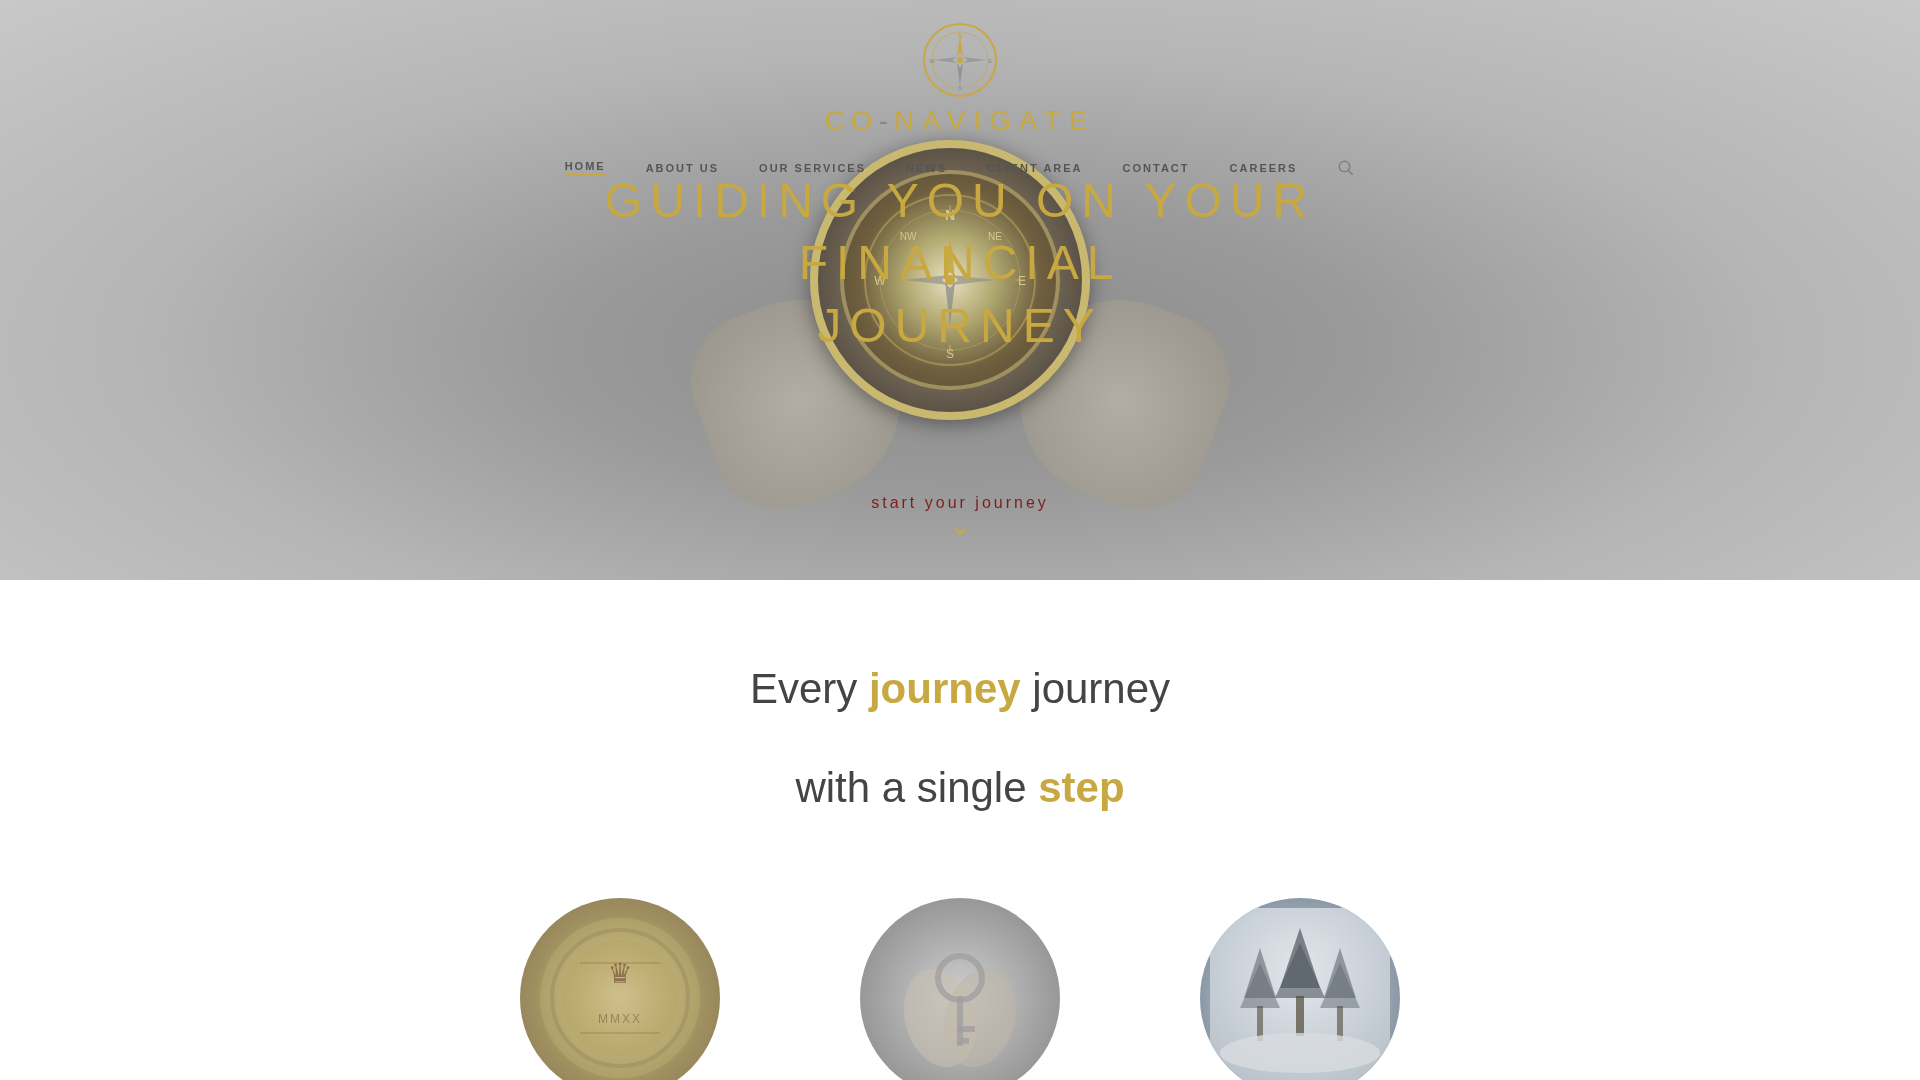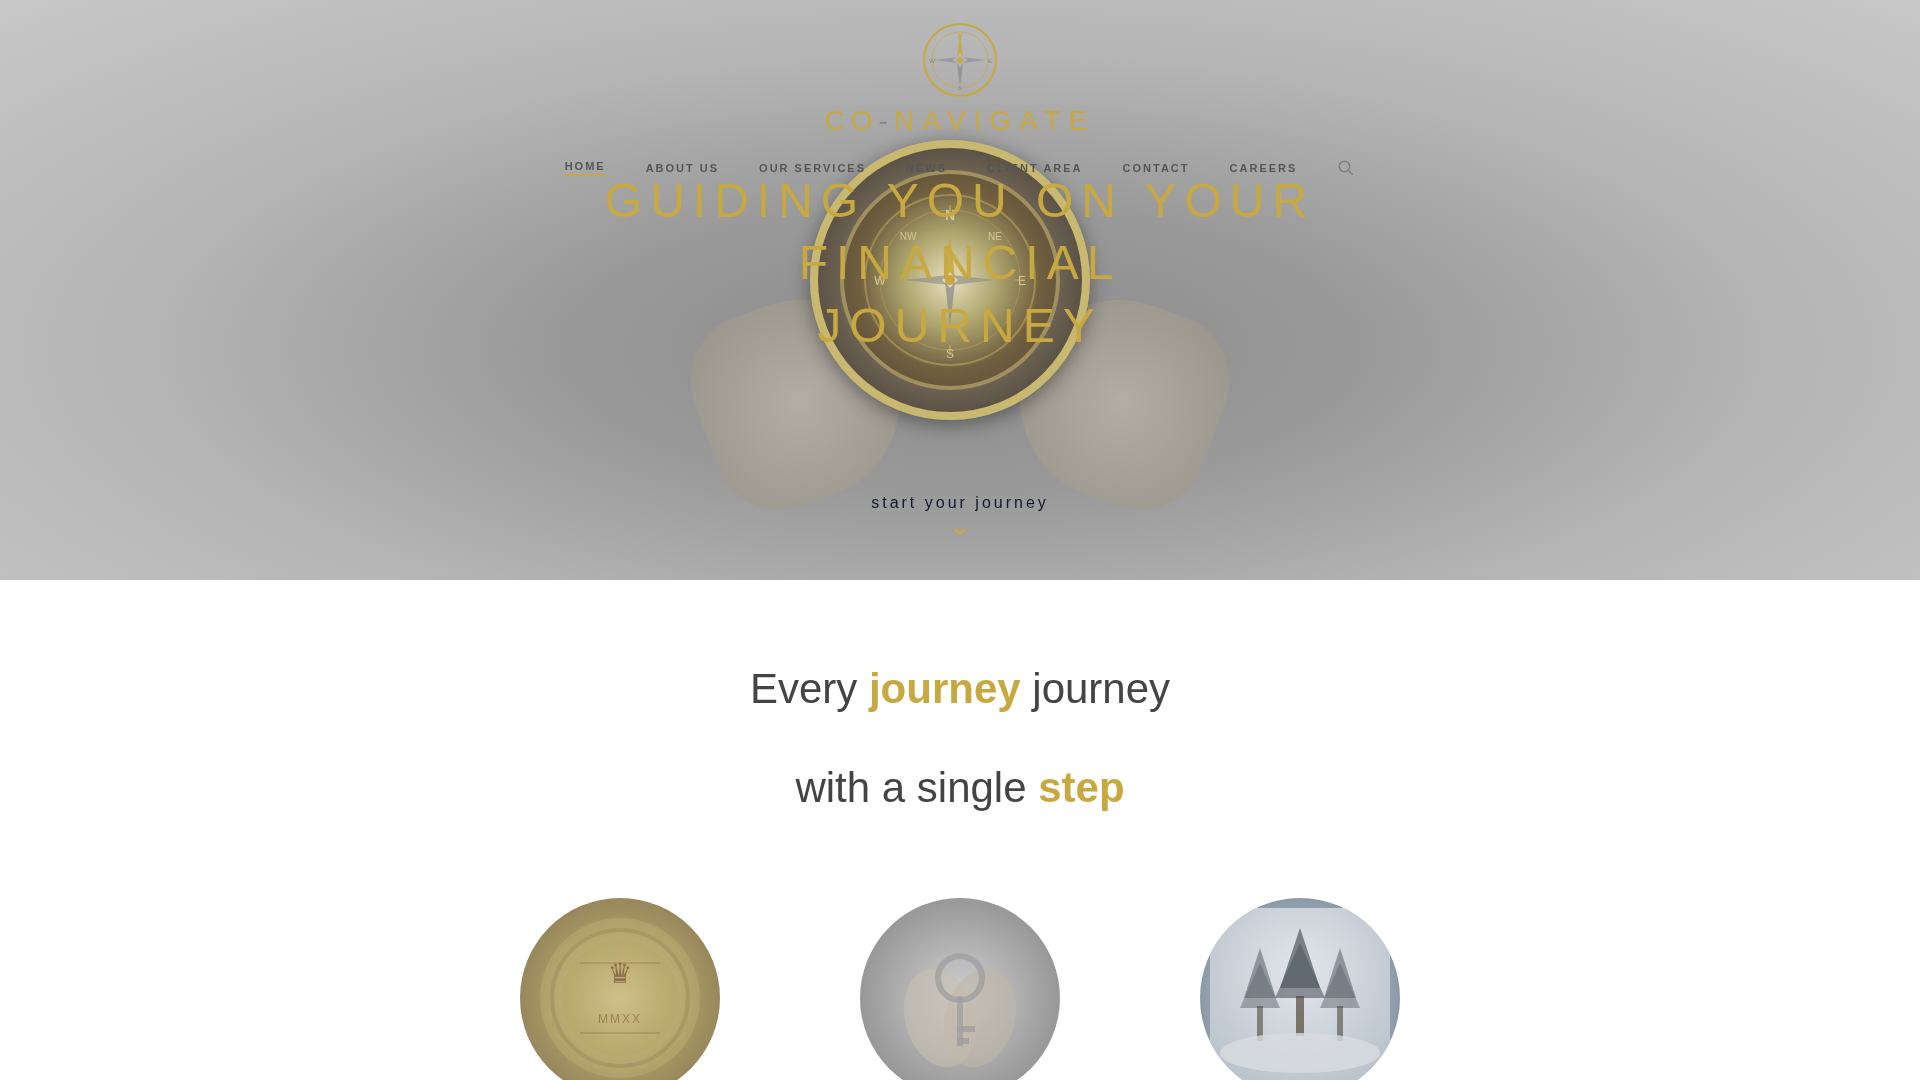--- a/index.html
+++ b/index.html
@@ -193,21 +193,21 @@
       transform: translateX(-50%);
       z-index: 5;
       text-align: center;
     }
 
     .journey-text {
       font-family: 'Arial', sans-serif;
       font-size: 16px;
       font-weight: 300;
       letter-spacing: 3px;
-      color: #0f172a;
+      color: #7f1d1d;
       margin-bottom: 10px;
     }
 
     .chevron-down {
       color: #c8a840;
       font-size: 28px;
       cursor: pointer;
       display: block;
       line-height: 1;
     }

